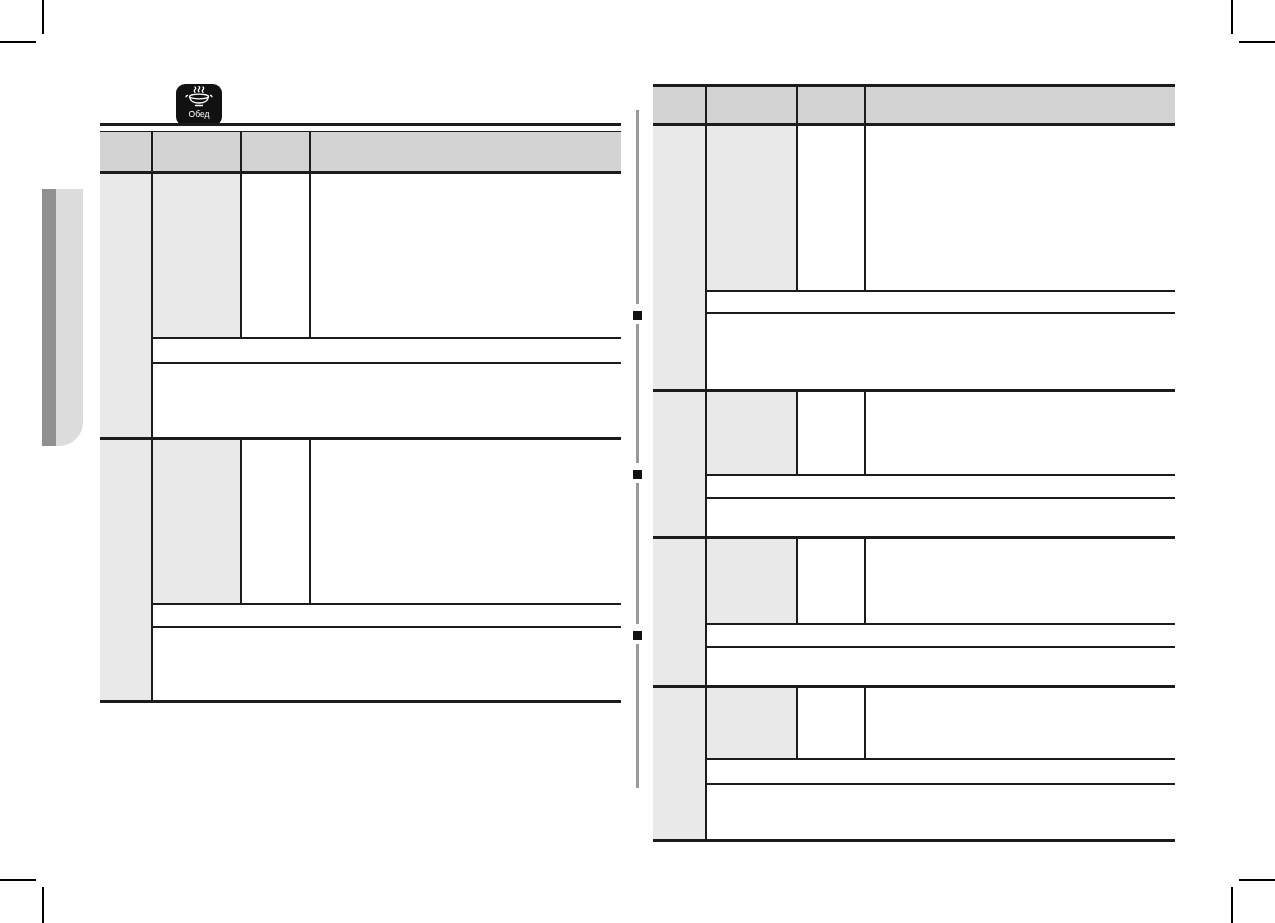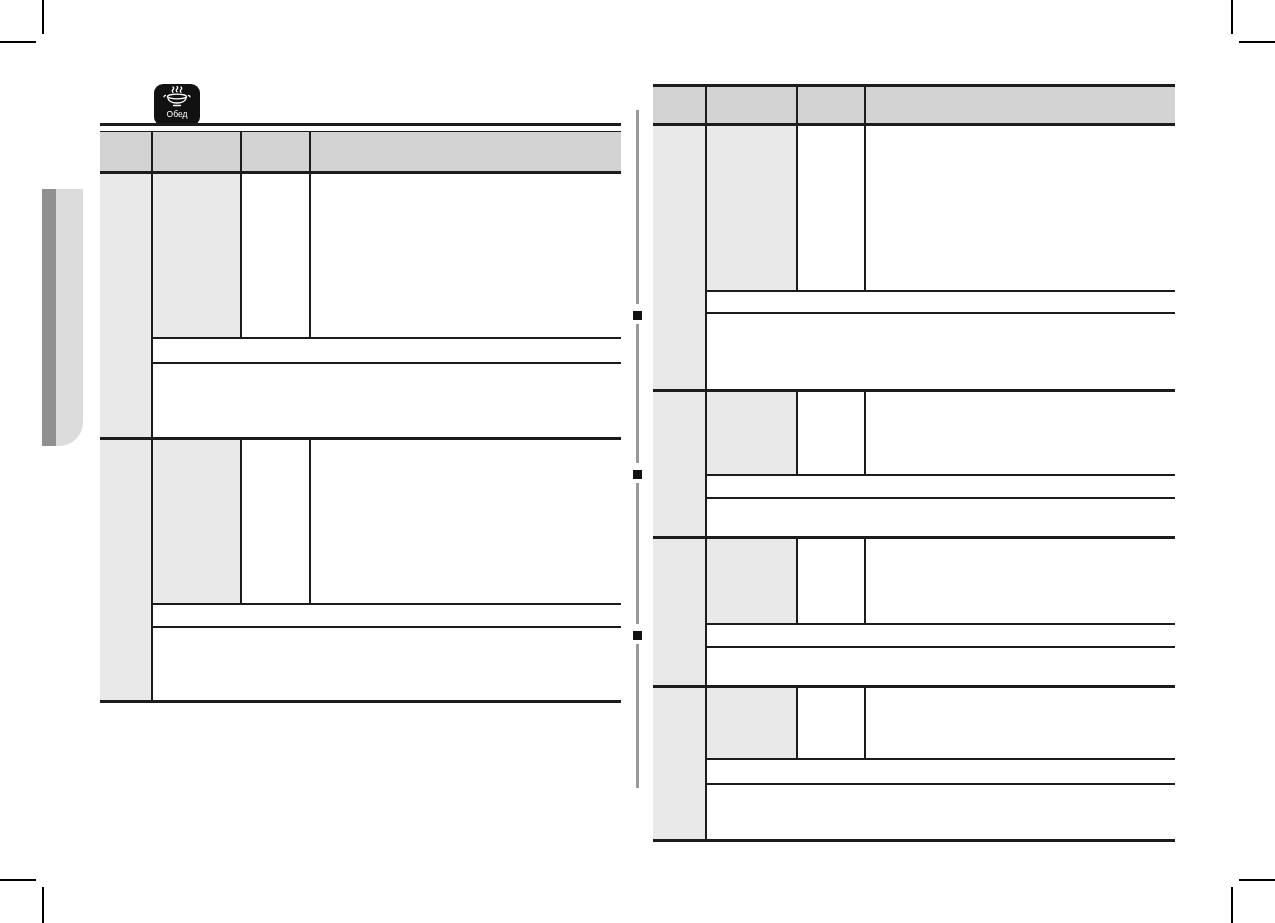--- a/index.html
+++ b/index.html
@@ -24,21 +24,21 @@
   .hline{position:absolute;height:2px;background:var(--line-dark);}
   .hline-heavy{position:absolute;height:3px;background:var(--line-dark);}
   .vline{position:absolute;width:2px;background:var(--line-dark);}
   .fill-header{background:var(--header-fill);}
   .fill-gray{background:var(--cell-fill);}
   .crop{position:absolute;background:#000;}
   .divider-seg{position:absolute;left:636px;width:3px;background:var(--center-divider);}
   .divider-square{position:absolute;left:633px;width:9px;height:9px;background:#111;}
   .cell{position:absolute;font-size:11px;color:#222;}
   .badge{
-    position:absolute;left:154px;top:84px;width:46px;height:42px;
+    position:absolute;left:176px;top:84px;width:46px;height:42px;
     background:var(--badge-bg);border-radius:9px;
     display:flex;flex-direction:column;align-items:center;justify-content:flex-start;
   }
   .badge svg{display:block;margin-top:2px;}
   .badge-label{
     color:var(--badge-fg);font-size:8.5px;line-height:1;margin-top:0px;
     font-family:"Liberation Sans",sans-serif;
   }
   .tab-dark{position:absolute;left:42px;top:189px;width:14px;height:257px;background:var(--tab-dark);}
   .tab-light{position:absolute;left:56px;top:189px;width:27px;height:257px;background:var(--tab-light);border-bottom-right-radius:24px;}

